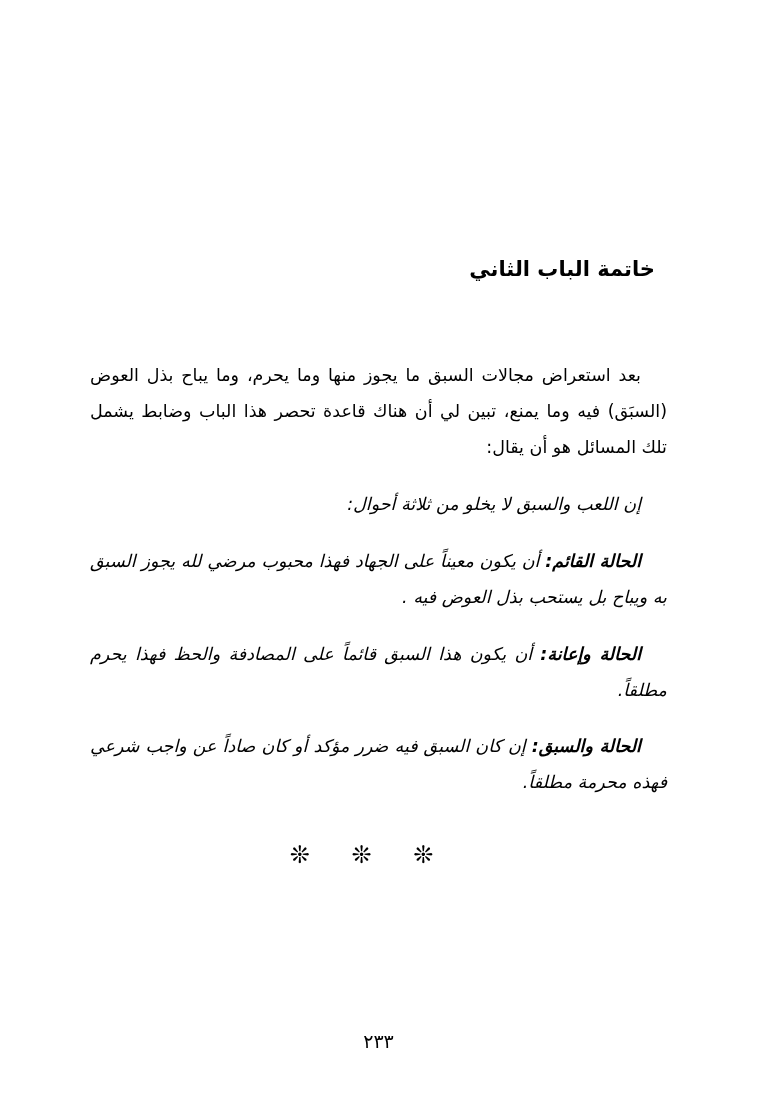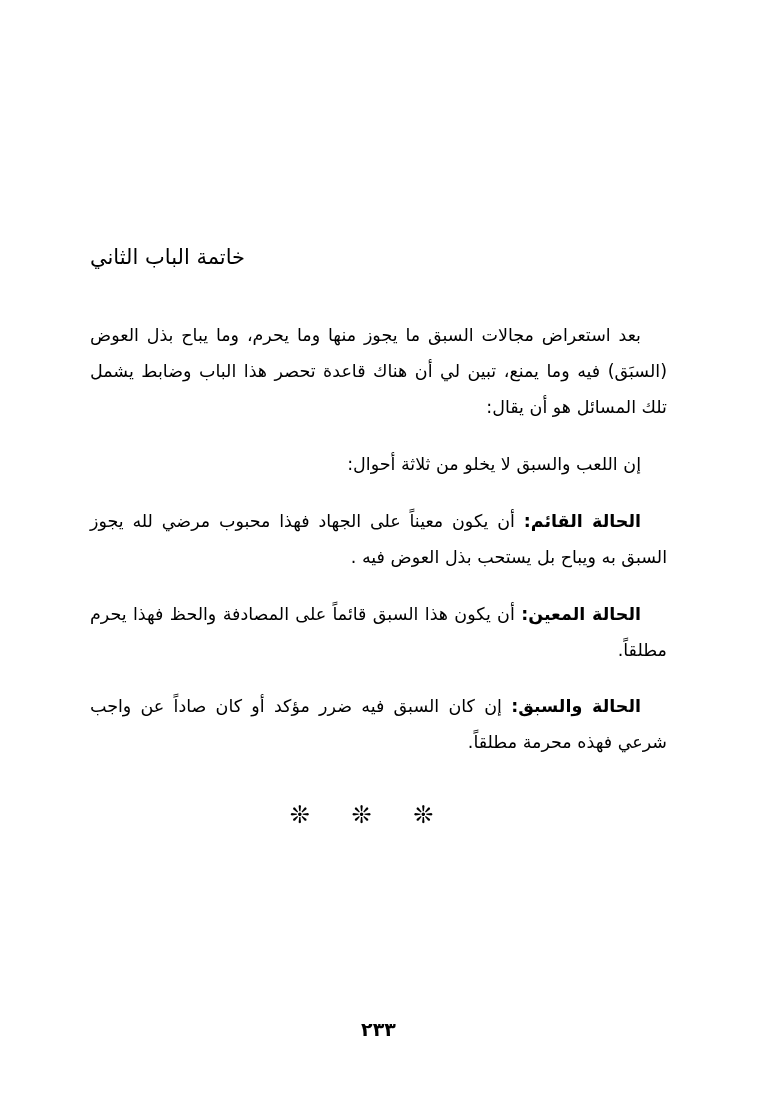--- a/index.html
+++ b/index.html
@@ -16,41 +16,42 @@
     overflow: hidden;
   }
   .page {
     width: 757px;
     height: 1098px;
     box-sizing: border-box;
     padding: 0 90px;
     position: relative;
   }
   .chapter-title {
-    text-align: left;
+    text-align: right;
     font-size: 21px;
-    font-weight: normal;
-    margin: 0;
+    font-weight: bold;
+    margin: 12px;
     padding-top: 243px;
     letter-spacing: 0px;
     line-height: 1.4;
   }
   .body-block {
-    margin-top: 46px;
+    margin-top: 74px;
   }
   p.para {
     margin: 0 0 0 0;
     font-size: 17.5px;
     line-height: 2.05;
     text-align: justify;
     text-align-last: right;
     direction: rtl;
   }
   p.para + p.para {
     margin-top: 21px;
+    font-style: italic;
   }
   p.para.indent {
     text-indent: 26px;
   }
   .lead {
     font-weight: bold;
   }
   .ornament {
     margin-top: 40px;
     text-align: center;
@@ -59,21 +60,21 @@
     padding-right: 17px;
     color: #000;
   }
   .page-number {
     position: absolute;
     left: 0;
     right: 0;
     bottom: 58px;
     text-align: center;
     font-size: 19px;
-    font-weight: bold;
+    font-weight: normal;
     letter-spacing: 1px;
   }
 </style>
 </head>
 <body>
 
 <div class="page">
 
   <h1 class="chapter-title">خاتمة الباب الثاني</h1>
 
@@ -85,21 +86,21 @@
 
     <p class="para indent">
       <span>إن اللعب والسبق لا يخلو من ثلاثة أحوال:</span>
     </p>
 
     <p class="para indent">
       <span class="lead">الحالة القائم:</span><span> أن يكون معيناً على الجهاد فهذا محبوب مرضي لله يجوز السبق به ويباح بل يستحب بذل العوض فيه .</span>
     </p>
 
     <p class="para indent">
-      <span class="lead">الحالة المعين:</span><span> أن يكون هذا السبق قائماً على المصادفة والحظ فهذا يحرم مطلقاً.</span>
+      <span class="lead">الحالة وإعانة:</span><span> أن يكون هذا السبق قائماً على المصادفة والحظ فهذا يحرم مطلقاً.</span>
     </p>
 
 
     <p class="para indent">
       <span class="lead">الحالة والسبق:</span><span> إن كان السبق فيه ضرر مؤكد أو كان صاداً عن واجب شرعي فهذه محرمة مطلقاً.</span>
     </p>
 
   </div>
 
   <div class="ornament">❊ ❊ ❊</div>

